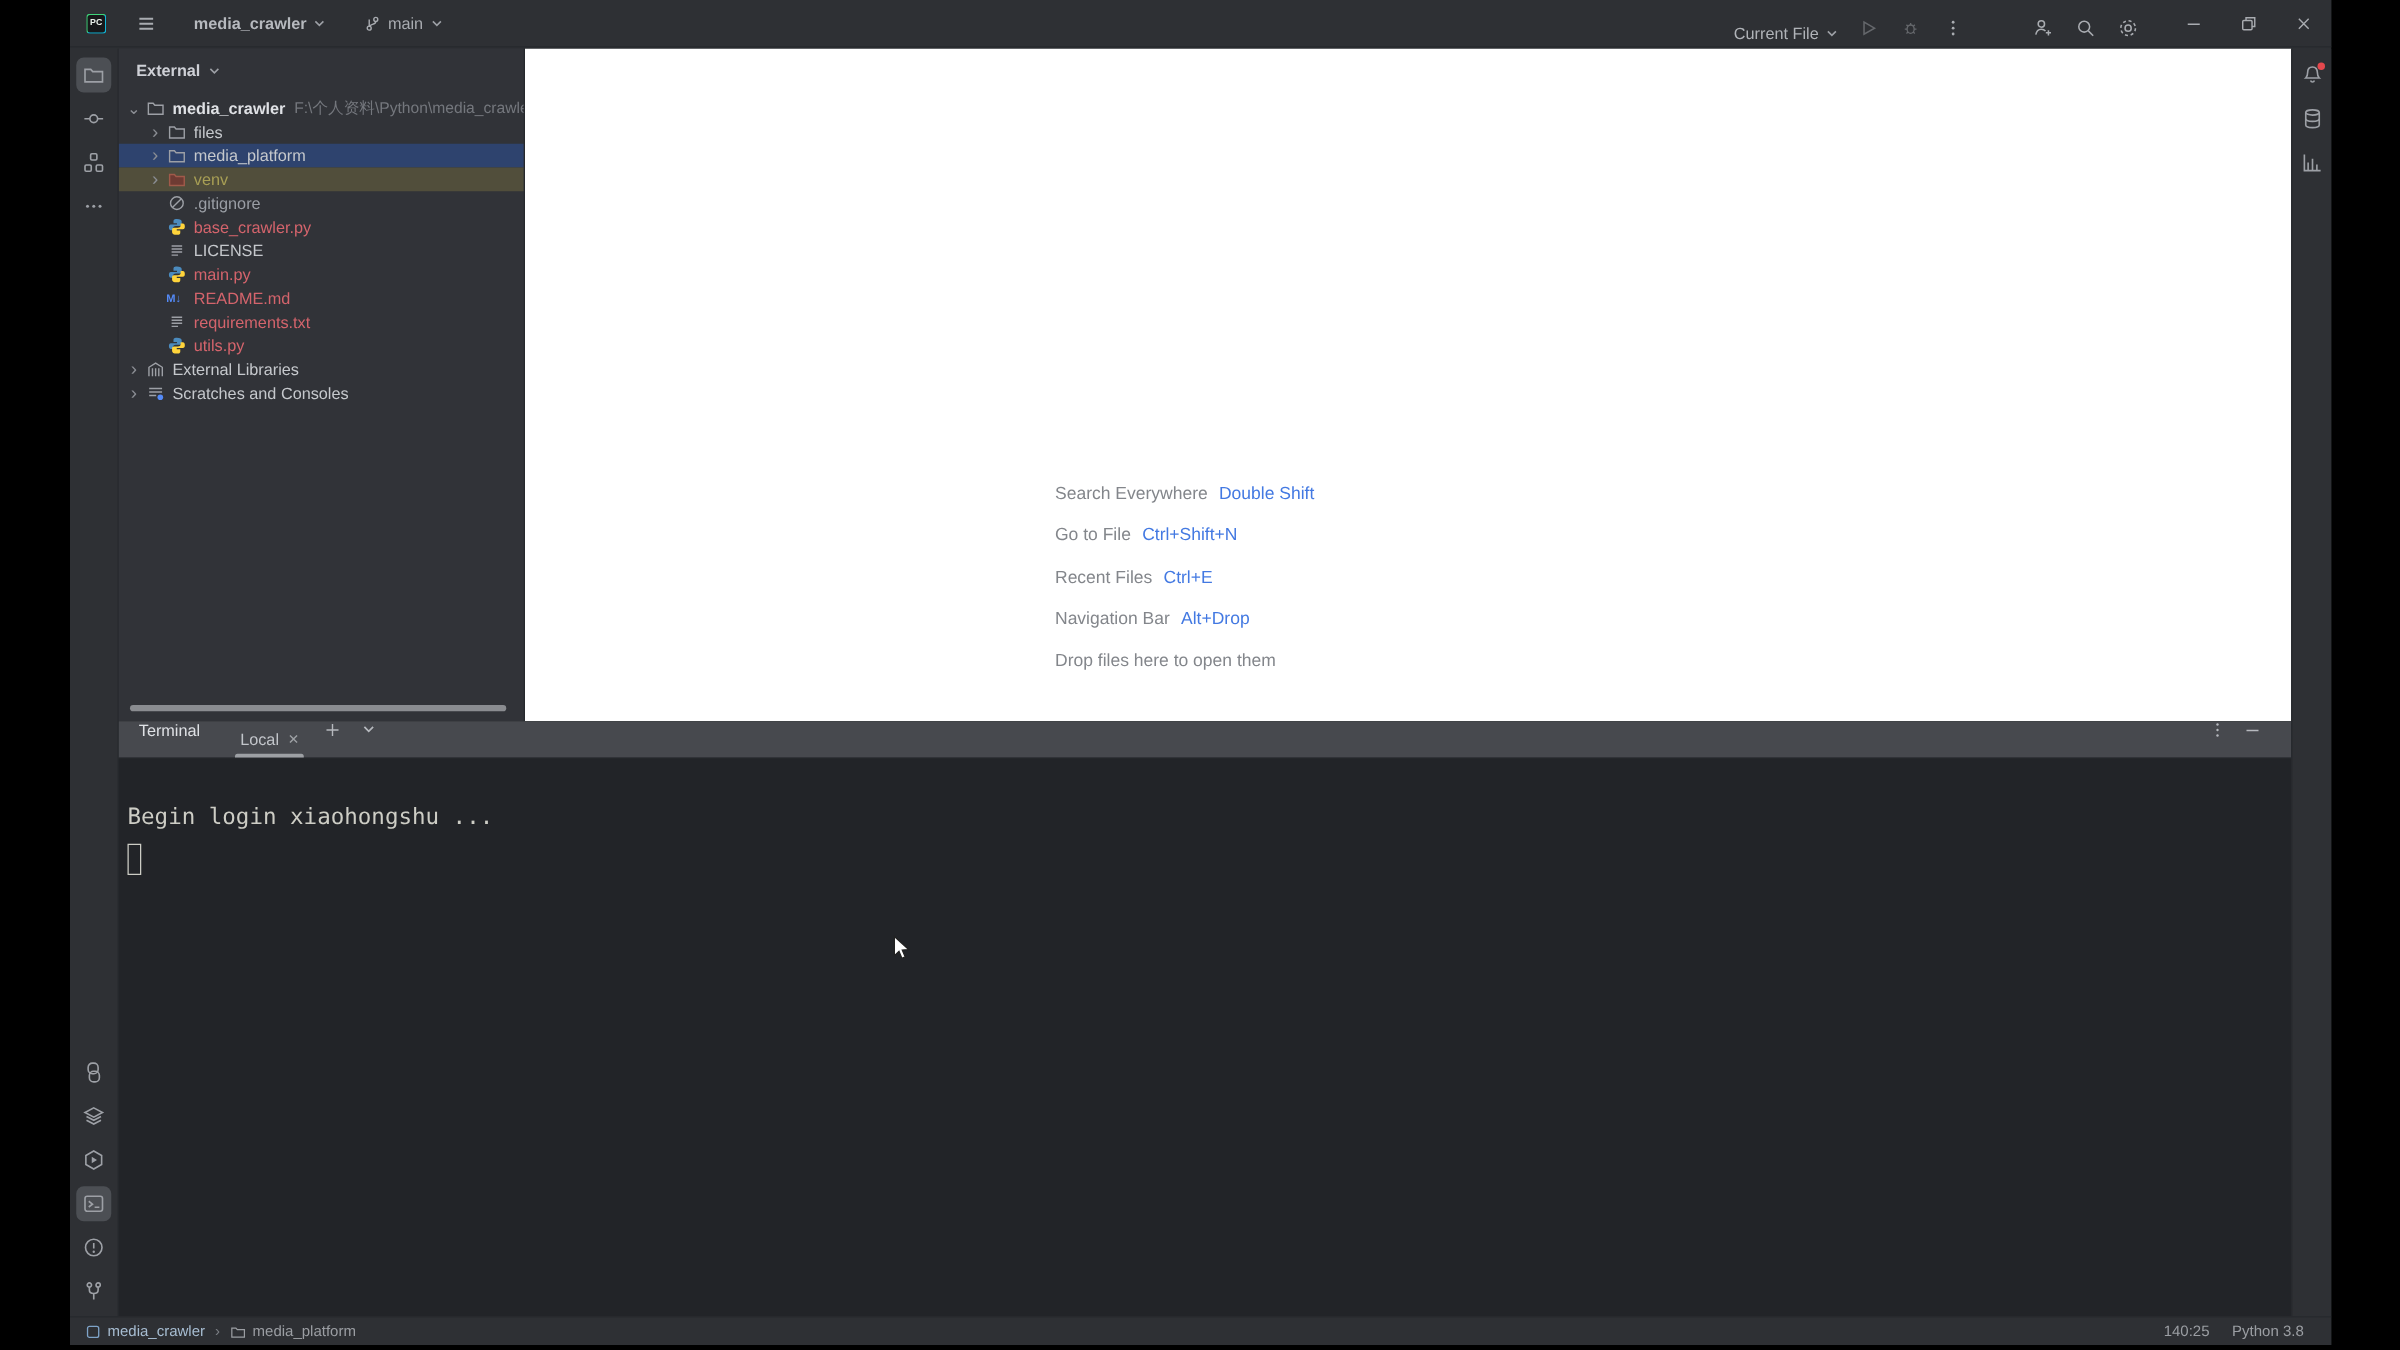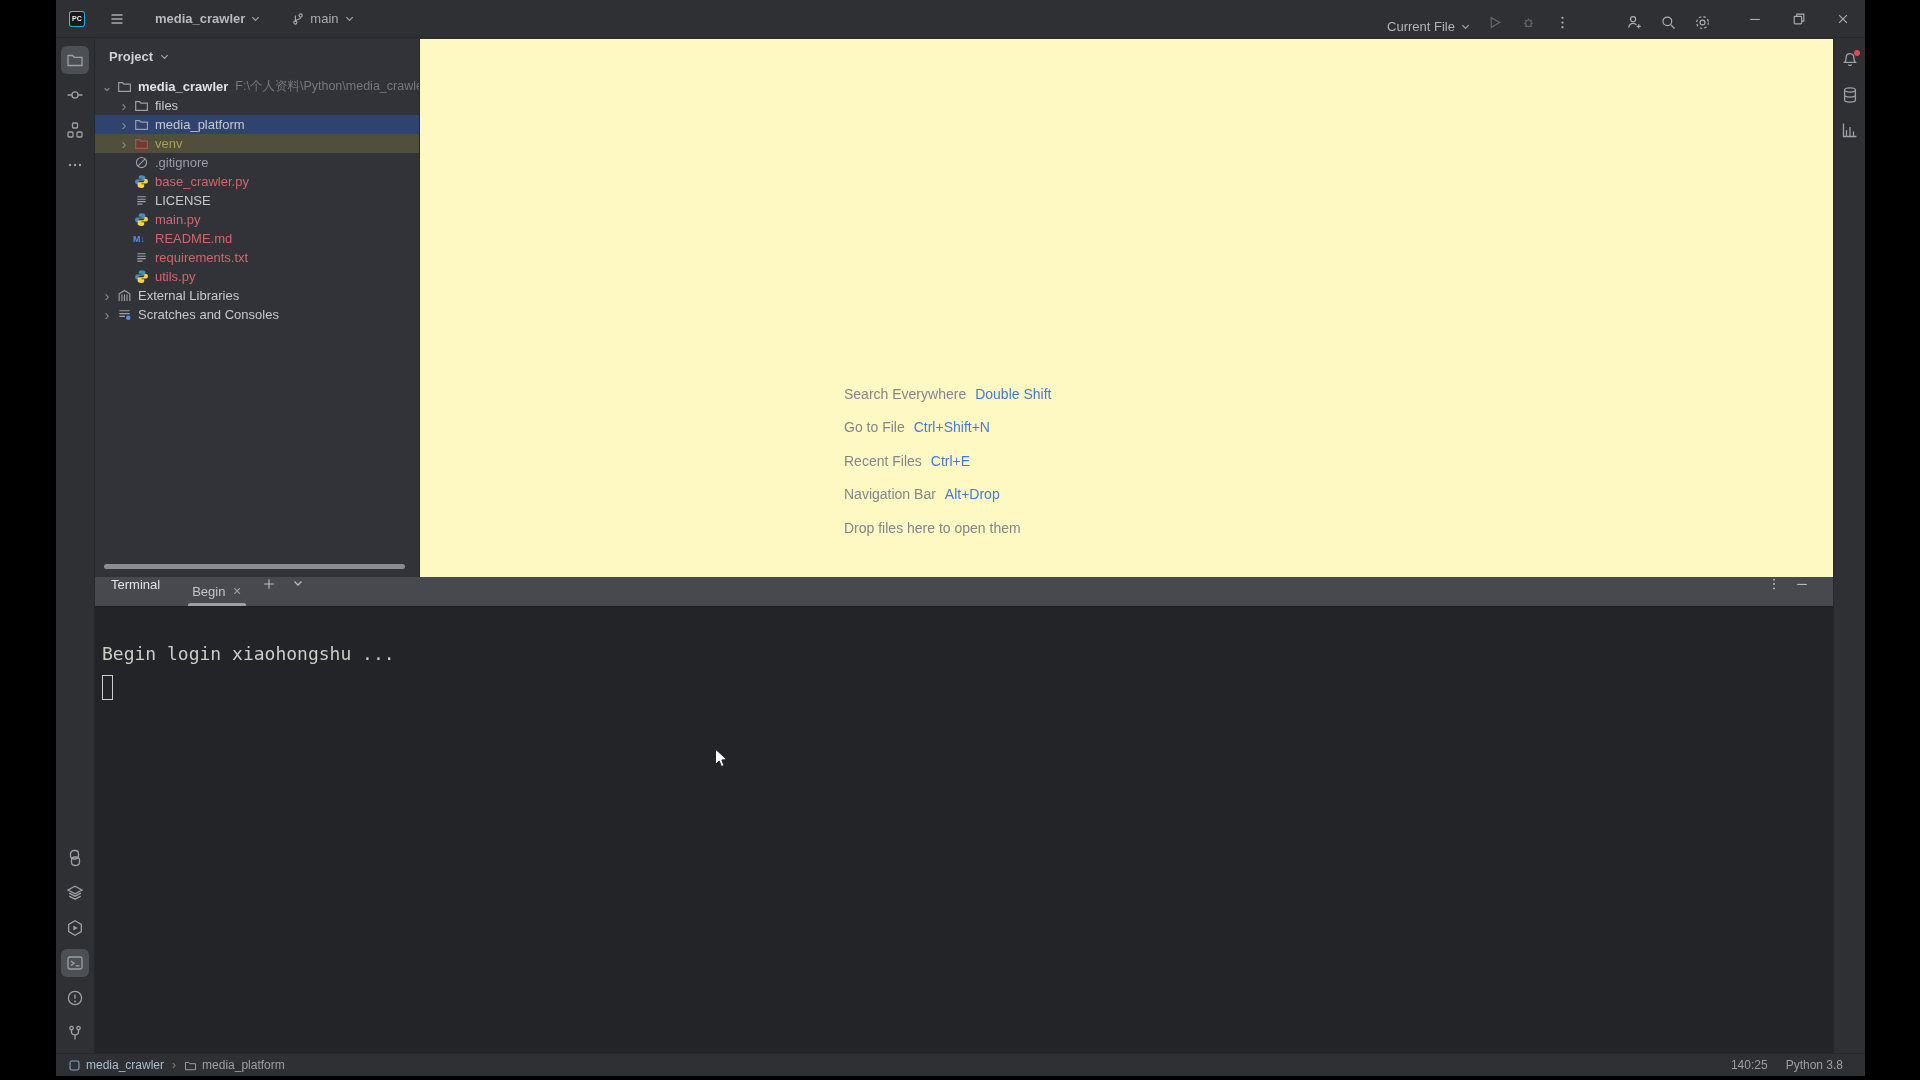--- a/index.html
+++ b/index.html
@@ -54,21 +54,21 @@
   .row.selected { background:var(--selection); }
   .row.excluded { background:var(--excluded-row); color:var(--excluded-text); }
   .row.red { color:var(--vcs-red); }
   .row.dim { color:#9a9ea5; }
   .row .pathnote { color:#74777d; margin-left:7px; font-size:12.5px; }
   .row b { color:#dfe1e5; font-weight:bold; }
   .hscroll { position:absolute; left:9px; bottom:8px; width:301px; height:5px;
              border-radius:3px; background:#8a8c90; }
 
   
-  .editor { position:absolute; left:364px; top:0; right:32px; height:538px; background:#fef9c3; }
+  .editor { position:absolute; left:364px; top:0; right:32px; height:538px; background:#ffffff; }
   .shortcuts { position:absolute; left:424px; top:338px; font-size:14px; }
   .sc-row { height:33.5px; display:flex; align-items:center; gap:9px; color:#83868b; }
   .sc-keys { color:var(--accent); }
 
   
   .terminal { position:absolute; left:39px; top:538px; right:32px; bottom:0;
               background:#222428; }
   .term-head { height:30px; background:#47494e; display:flex; align-items:flex-start;
                color:#c9ccd1; font-size:13px; border-bottom:1px solid #1d1f22; }
   .th-title { margin-left:16px; color:#dfe1e5; }
@@ -275,21 +275,21 @@
                 <circle cx="12.5" cy="4" r="1.7" stroke="#9da0a6" stroke-width="1.3" fill="none"></circle>
                 <path d="M5.5 5.8V8c0 2 1.8 2.8 3.5 2.8S12.5 10 12.5 8V5.8M9 10.8v4.7" stroke="#9da0a6" stroke-width="1.3" fill="none"></path>
               </svg>
             </span>
           </div>
         </div>
       </div>
 
     <div class="project-panel">
       <div class="pp-header">
-        <span>Project</span>
+        <span>External</span>
         <svg width="11" height="11" viewBox="0 0 12 12">
             <path d="M2.5 4.5 6 8l3.5-3.5" stroke="#9da0a6" stroke-width="1.4" fill="none"></path>
           </svg>
       </div>
       <div class="tree" id="tree">
           <div class="row l0">
             <span class="chev">⌄</span>
             <span class="ficon">
               <span style="display: flex;">
                 <svg width="15" height="15" viewBox="0 0 16 16">
@@ -461,21 +461,21 @@
             <span class="sc-keys">Alt+Drop</span>
           </div>
           <div class="sc-row">Drop files here to open them</div>
         </div>
     </div>
 
     <div class="terminal">
       <div class="term-head">
         <span class="th-title">Terminal</span>
         <span class="th-tab">
-          <span>Begin</span>
+          <span>Local</span>
           <span class="th-x">✕</span>
           <span class="underline"></span>
         </span>
         <span class="th-btn">
           <svg width="14" height="14" viewBox="0 0 16 16">
               <path d="M8 2.5v11M2.5 8h11" stroke="#b6b9be" stroke-width="1.3"></path>
             </svg>
         </span>
         <span class="th-btn">
           <svg width="12" height="12" viewBox="0 0 12 12">

